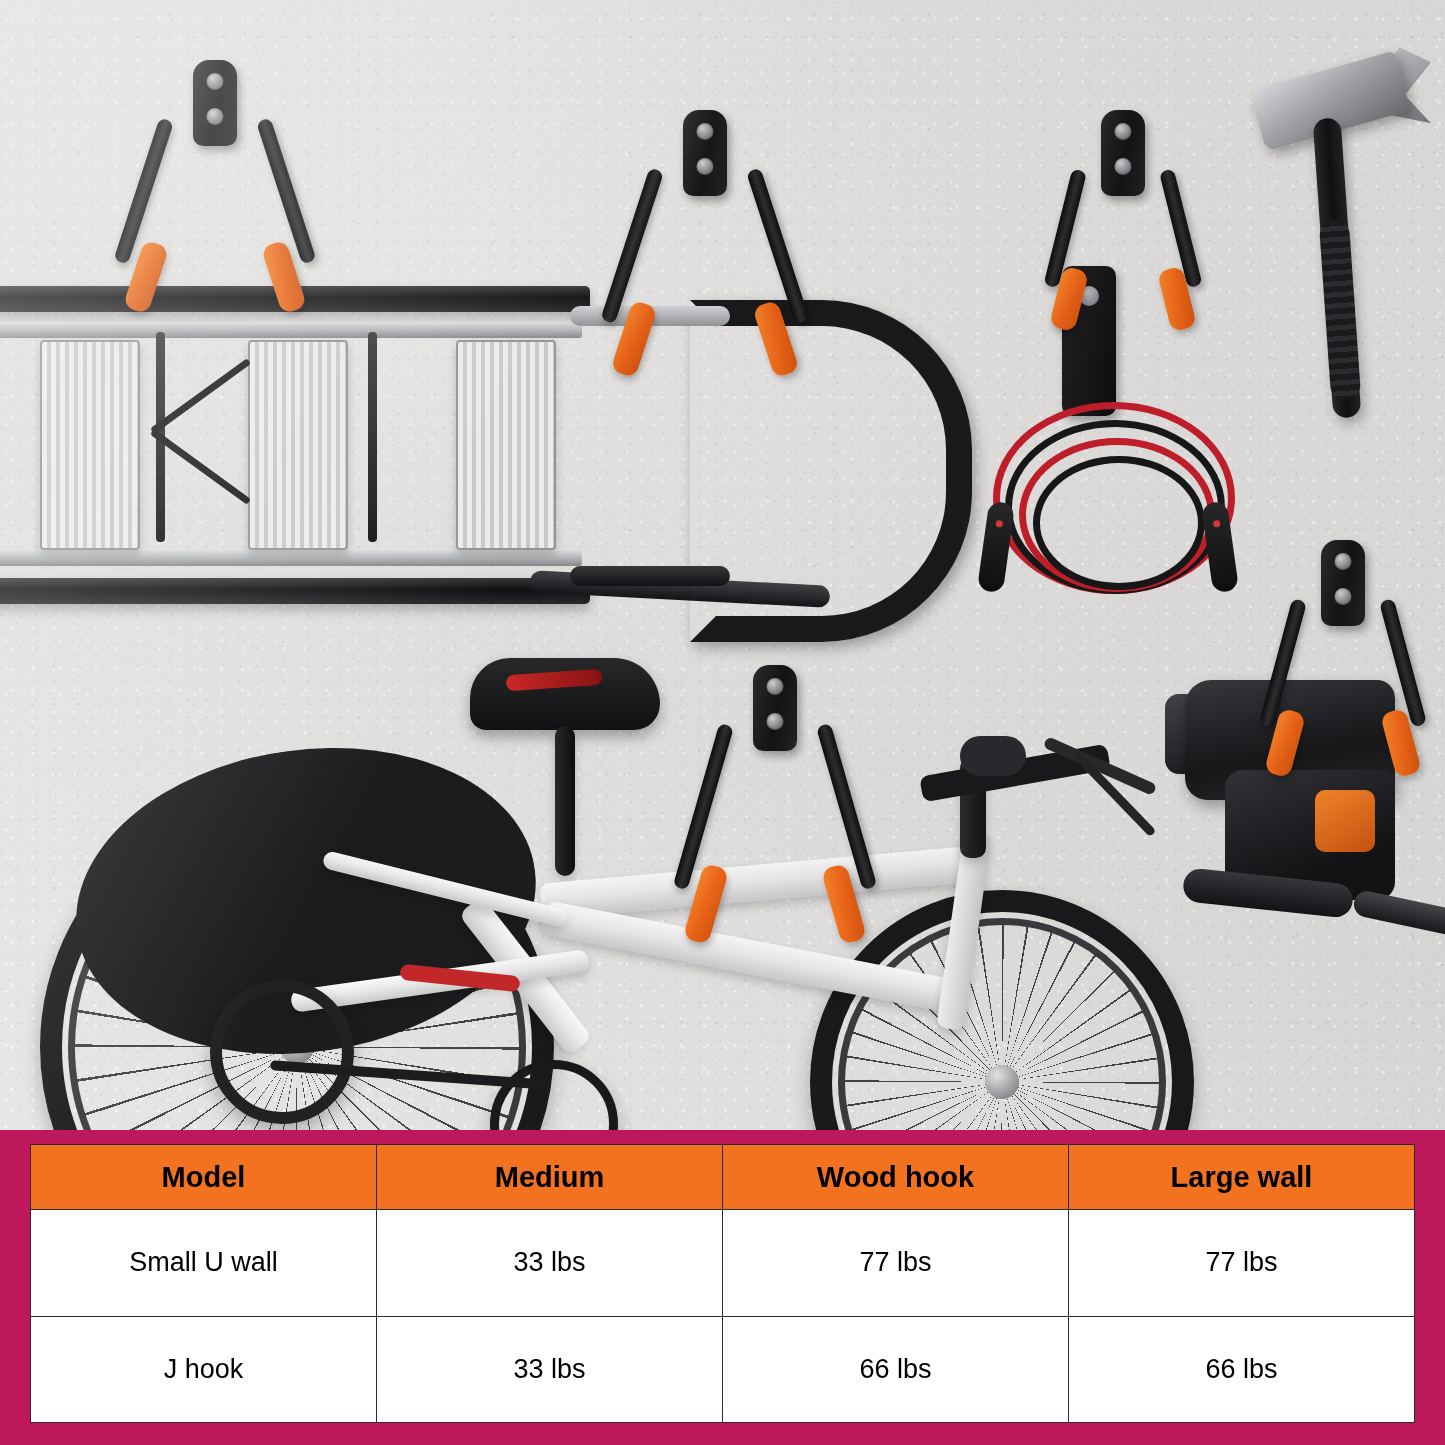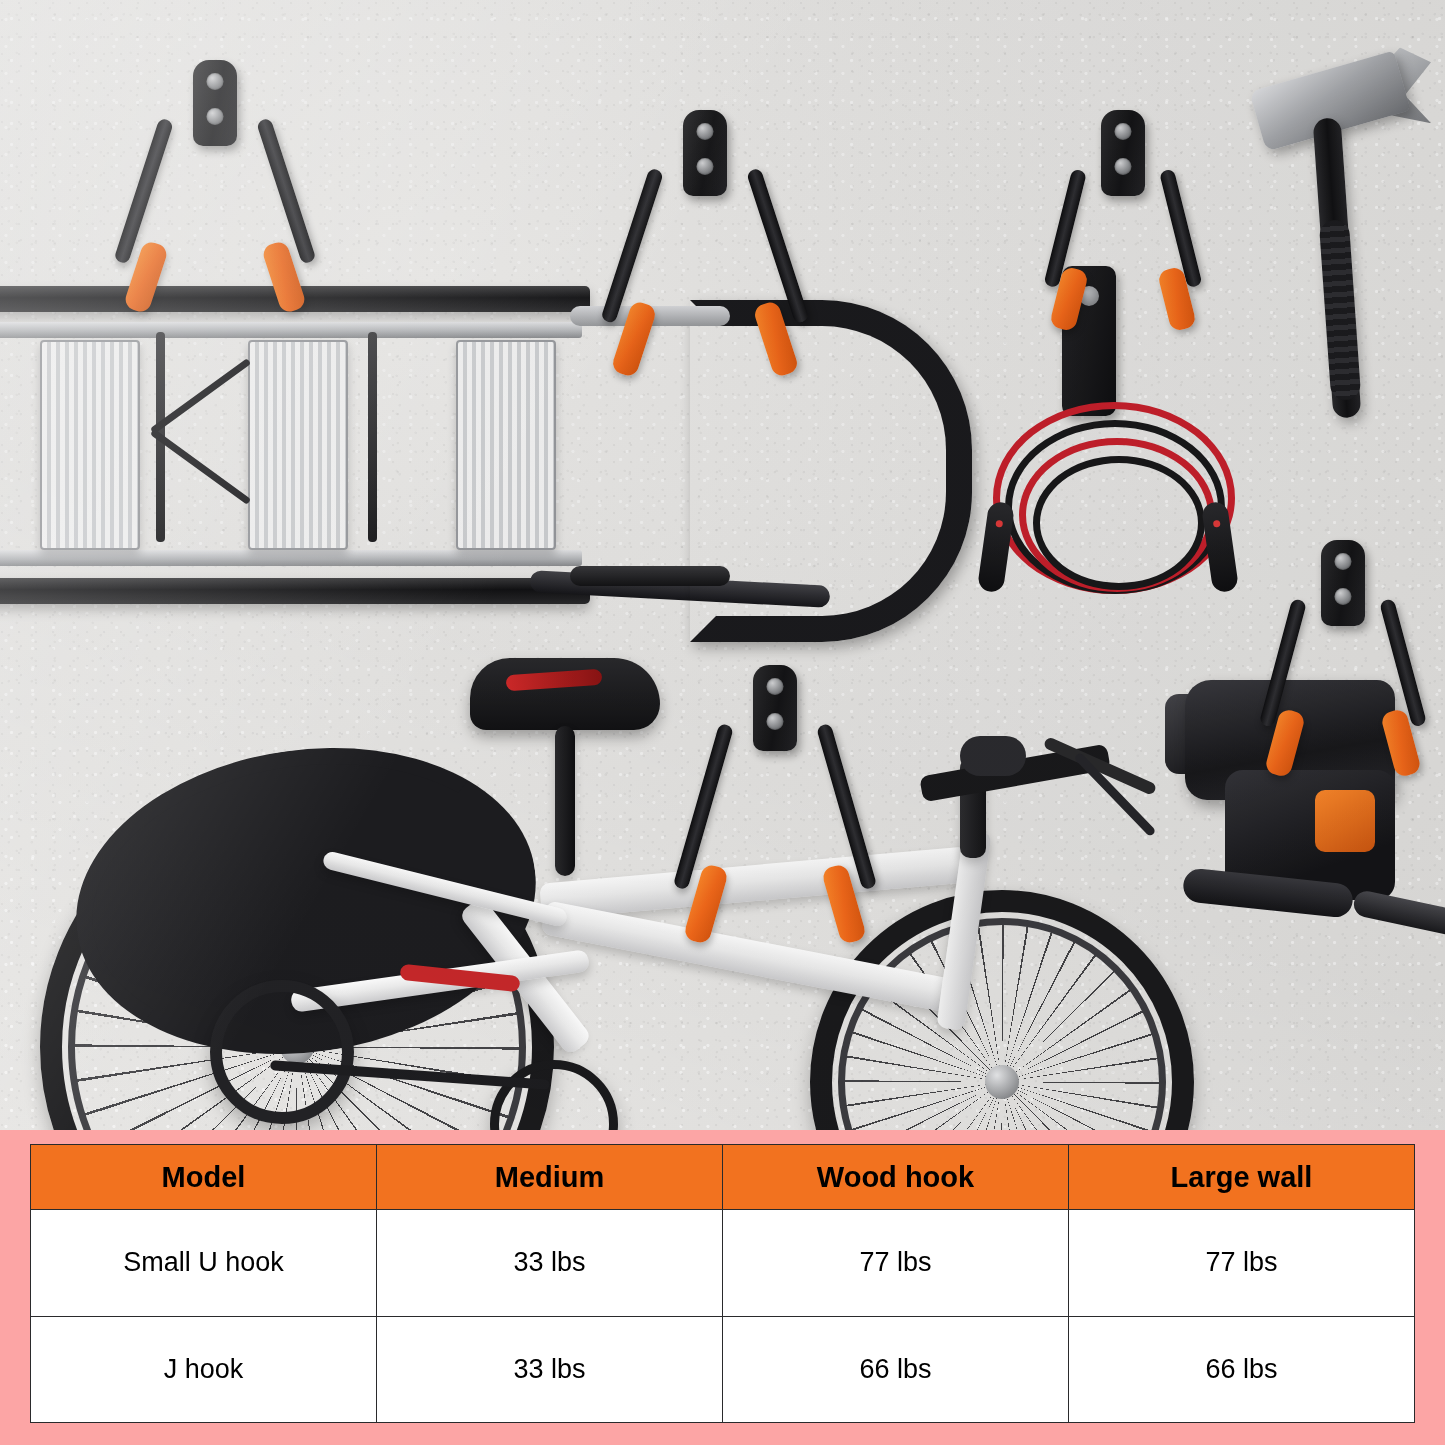--- a/index.html
+++ b/index.html
@@ -407,21 +407,21 @@
     border-radius: 14px;
   }
 
   
   .table-zone {
     position: absolute;
     left: 0;
     top: 1130px;
     width: 1445px;
     height: 315px;
-    background: #fca5a5;
+    background: #be185d;
     padding: 14px 30px 22px 30px;
     box-sizing: border-box;
   }
   table.spec {
     width: 100%;
     height: 100%;
     border-collapse: collapse;
     background: #ffffff;
     table-layout: fixed;
   }
@@ -608,21 +608,21 @@
       <thead>
         <tr>
           <th>Model</th>
           <th>Medium</th>
           <th>Wood hook</th>
           <th>Large wall</th>
         </tr>
       </thead>
       <tbody>
         <tr>
-          <td>Small U hook</td>
+          <td>Small U wall</td>
           <td>33 lbs</td>
           <td>77 lbs</td>
           <td>77 lbs</td>
         </tr>
         <tr>
           <td>J hook</td>
           <td>33 lbs</td>
           <td>66 lbs</td>
           <td>66 lbs</td>
         </tr>

